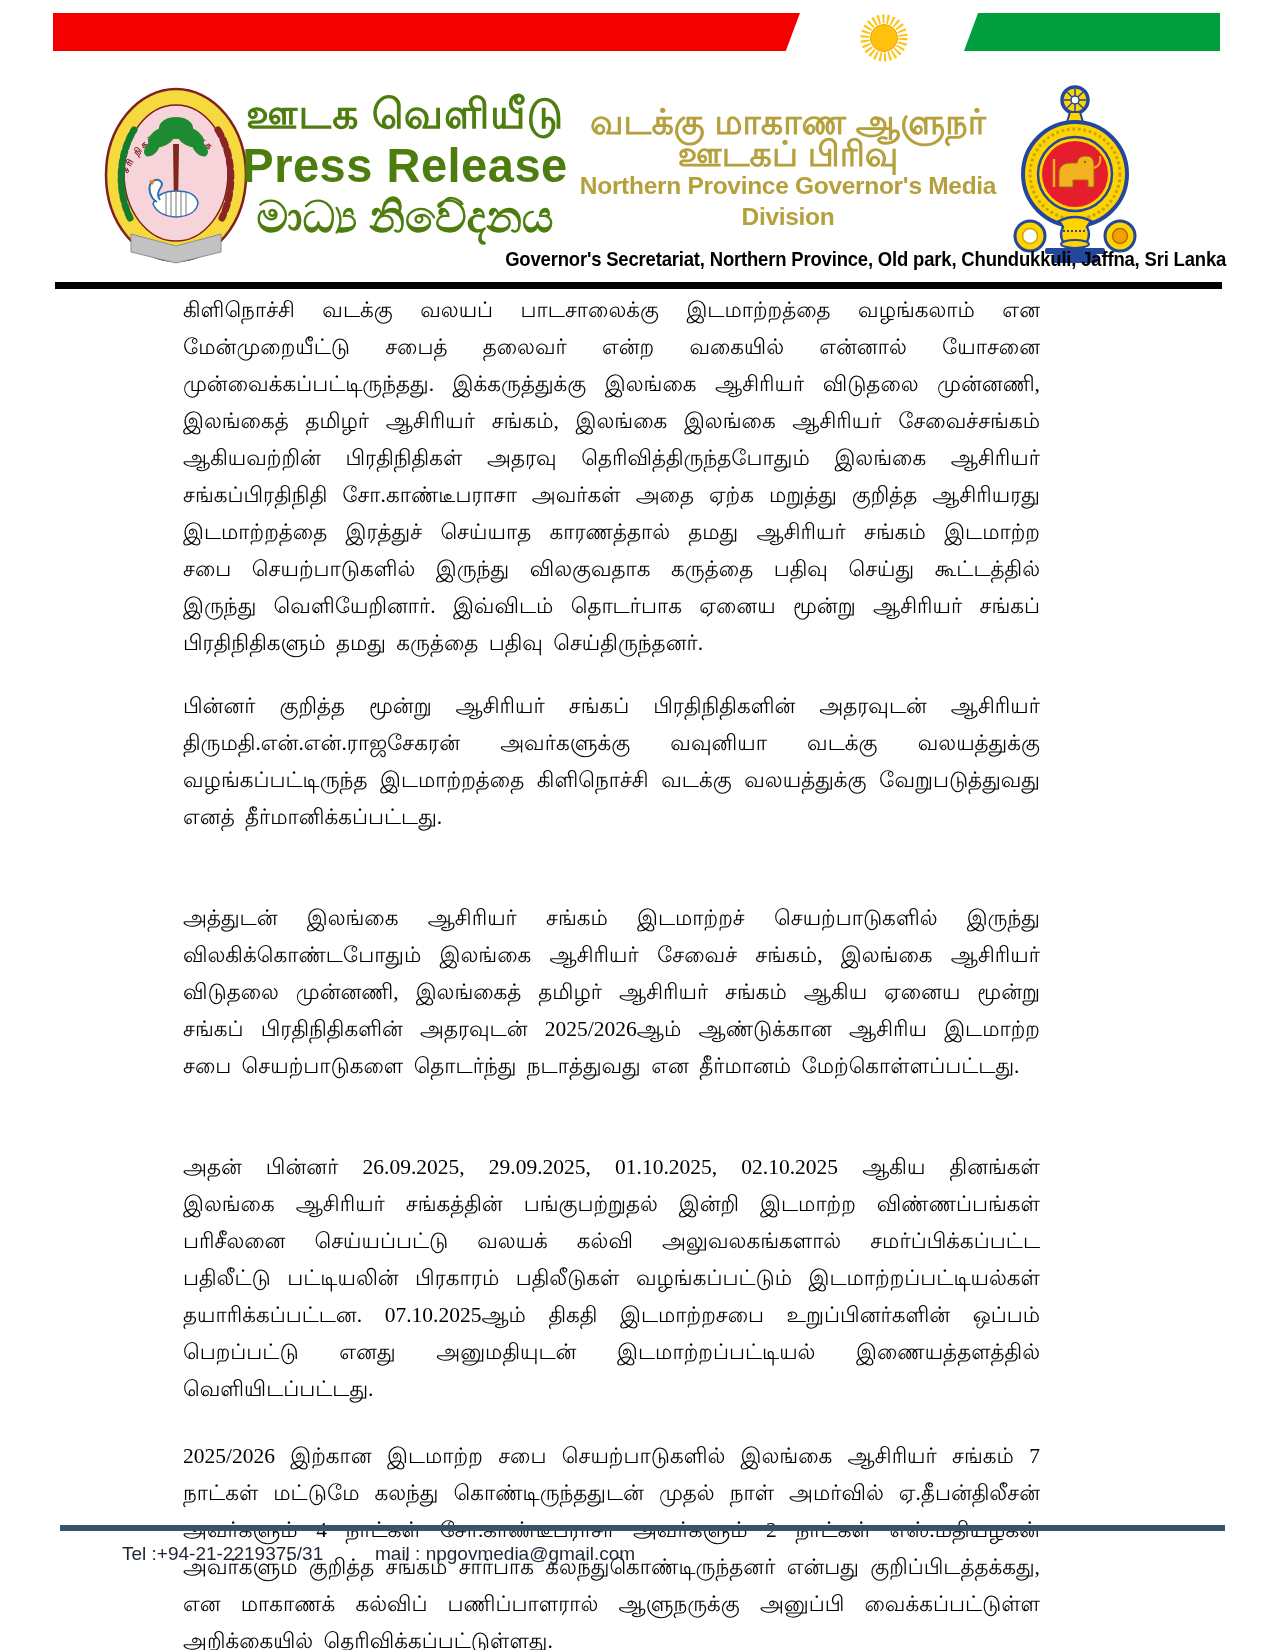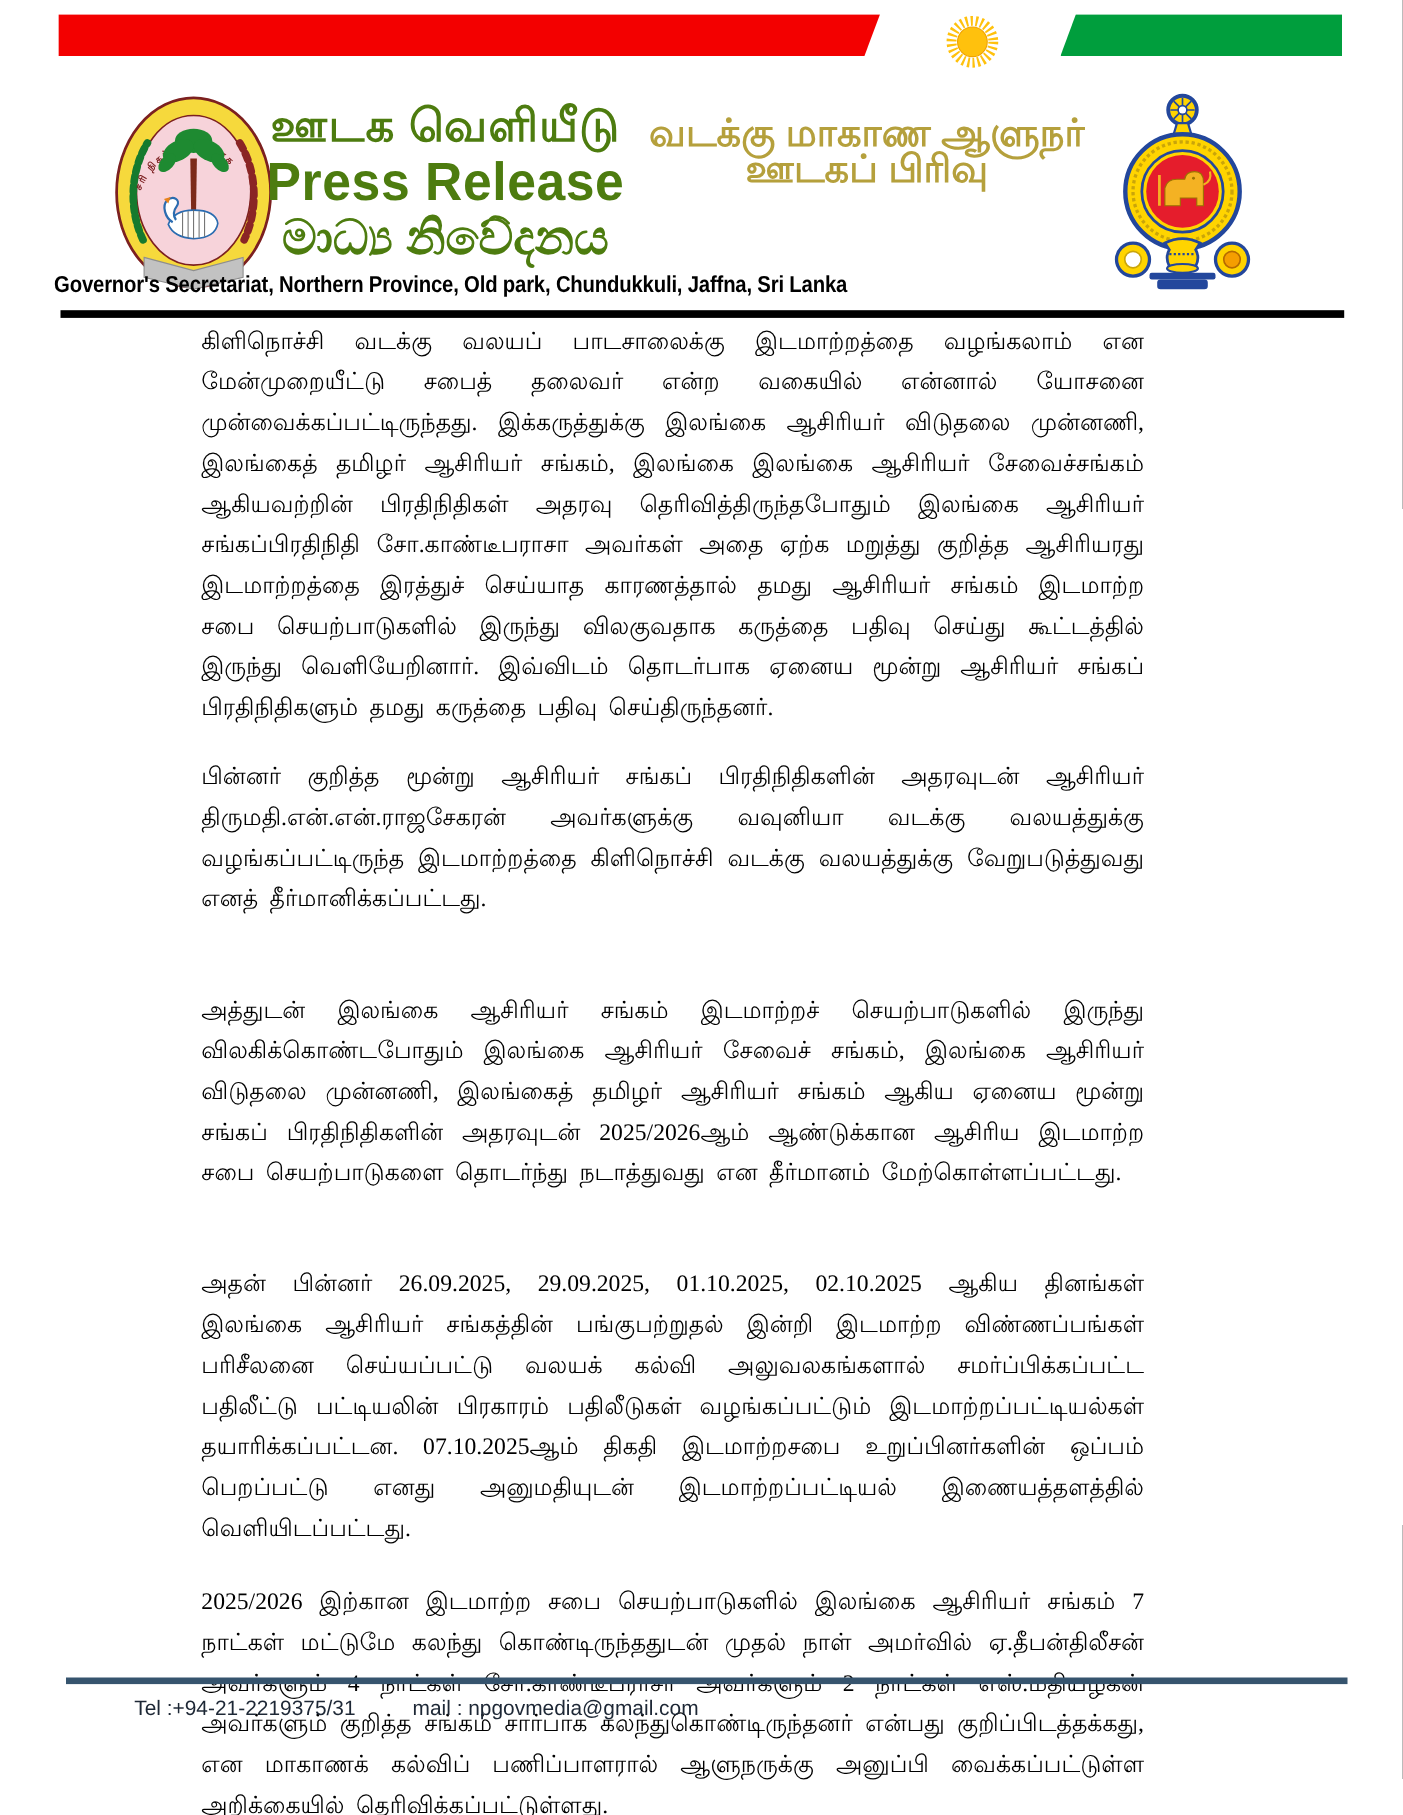--- a/index.html
+++ b/index.html
@@ -19,21 +19,21 @@
   .emblem-left{position:absolute;left:103px;top:86px;width:146px;height:178px;}
   .emblem-right{position:absolute;left:1012px;top:84px;width:126px;height:182px;}
   .title-center{position:absolute;left:238px;top:90px;width:334px;text-align:center;color:#4d7c0f;}
   .title-center .t1{font-size:41px;font-weight:700;line-height:48px;letter-spacing:1px;}
   .title-center .t2{font-size:47px;font-weight:800;line-height:53px;letter-spacing:.5px;transform:scaleY(1.04);}
   .title-center .t3{font-size:44px;font-weight:700;line-height:52px;}
   .title-right{position:absolute;left:562px;top:106px;width:452px;text-align:center;color:#b5a03c;}
   .title-right .r1{font-size:35px;font-weight:700;line-height:32px;}
   .title-right .r2{font-size:24.5px;font-weight:700;line-height:31px;letter-spacing:-.3px;}
   .title-right .r3{font-size:28px;font-weight:700;line-height:35px;}
-  .address{position:absolute;left:0;top:247px;width:1275px;text-align:left;
+  .address{position:absolute;left:0;top:247px;width:1275px;text-align:right;
     font-size:21px;font-weight:700;color:#000;white-space:nowrap;}
   .address .inner{display:inline-block;transform:scaleX(.88);transform-origin:50% 50%;letter-spacing:-.2px;}
   .rule-black{position:absolute;left:55px;top:282px;width:1167px;height:7px;background:#000;}
   
   .body-text{position:absolute;left:183px;top:292px;width:857px;
     font-family:"Liberation Serif","DejaVu Serif",serif;
     font-size:21.5px;line-height:37px;color:#000;text-align:justify;word-spacing:5px;}
   .body-text p{margin:0;}
   .mb-s1{margin-bottom:26px !important;}
   .mb-l{margin-bottom:64px !important;}
@@ -91,20 +91,21 @@
   </svg>
 
   <div class="title-center">
     <div class="t1">ஊடக வெளியீடு</div>
     <div class="t2">Press Release</div>
     <div class="t3">මාධ්‍ය නිවේදනය</div>
   </div>
 
   <div class="title-right">
     <div class="r1">வடக்கு மாகாண ஆளுநர் ஊடகப் பிரிவு</div>
+    <div class="r2">Northern Province Governor's Media Division</div>
   </div>
 
   <svg class="emblem-right" viewBox="0 0 126 182">
     <rect x="33" y="164" width="60" height="6" rx="2" fill="#23479c"></rect>
     <rect x="40" y="170" width="46" height="9" rx="3" fill="#23479c"></rect>
     <circle cx="63" cy="16" r="13" fill="#ffd400" stroke="#23479c" stroke-width="3.5"></circle>
     <g stroke="#23479c" stroke-width="1.5">
       <line x1="63" y1="5" x2="63" y2="27"></line>
       <line x1="52" y1="16" x2="74" y2="16"></line>
       <line x1="55" y1="8" x2="71" y2="24"></line>

